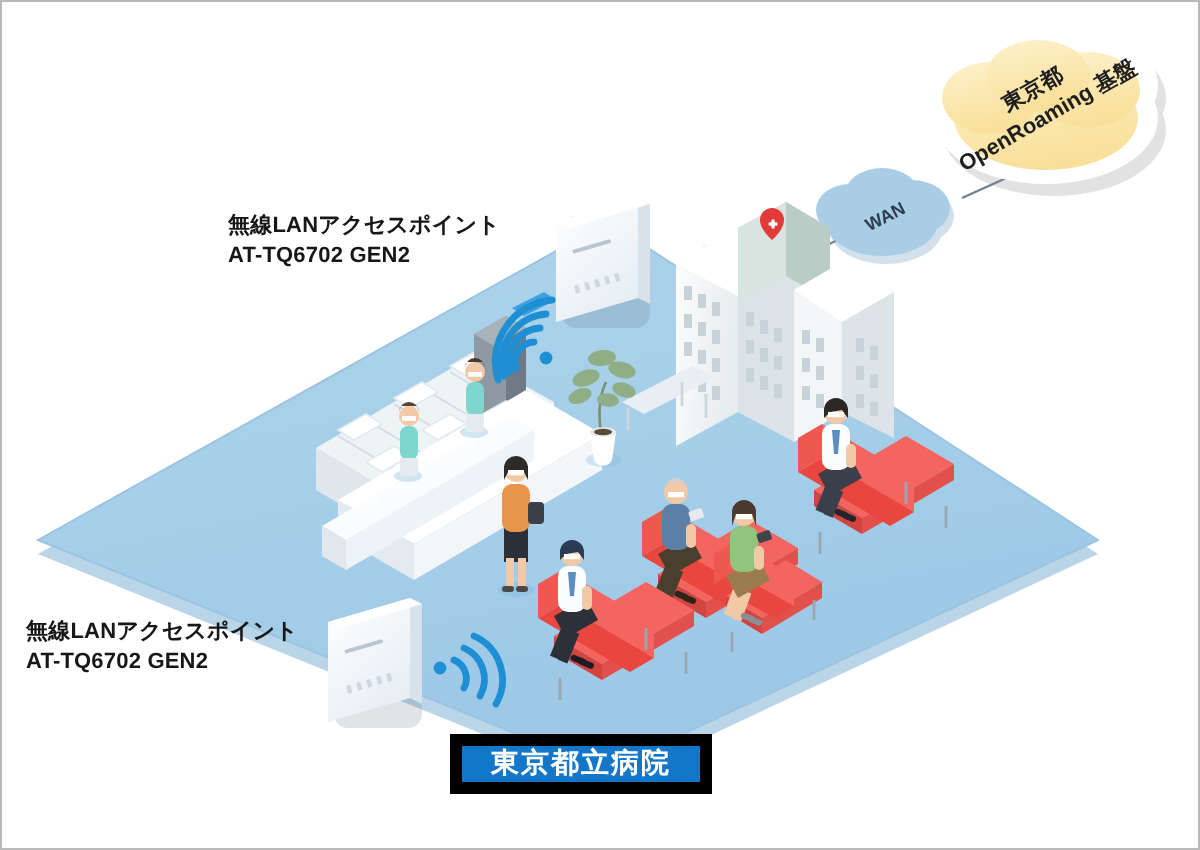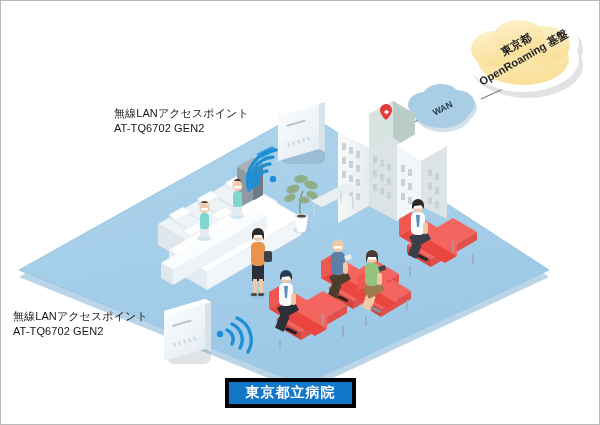--- a/index.html
+++ b/index.html
@@ -13,37 +13,37 @@
     box-sizing:border-box;
     overflow:hidden;
   }
 
   #art{position:absolute;left:0;top:0;width:600px;height:425px;}
 
   
   .lbl{
     position:absolute;
     font-size:11px;
-    font-weight:normal;
+    font-weight:bold;
     color:#171717;
     line-height:1.38;
     letter-spacing:0.1px;
     white-space:nowrap;
   }
   #lbl-ap-top{left:113px;top:105px;}
   #lbl-ap-bottom{left:12px;top:308px;}
   .lbl .l2{display:block;}
 
   
   #hospital-box{
     position:absolute;
-    left:224px;top:377px;
+    left:224px;top:366px;
     width:131px;height:30px;
     background:#1277c8;
-    border:4px solid #000000;
+    border:6px solid #000000;
     display:flex;align-items:center;justify-content:center;
     box-sizing:border-box;
   }
   #hospital-box .txt{
     color:#ffffff;font-size:14px;font-weight:bold;letter-spacing:1px;
   }
 </style>
 </head>
 <body>
 

